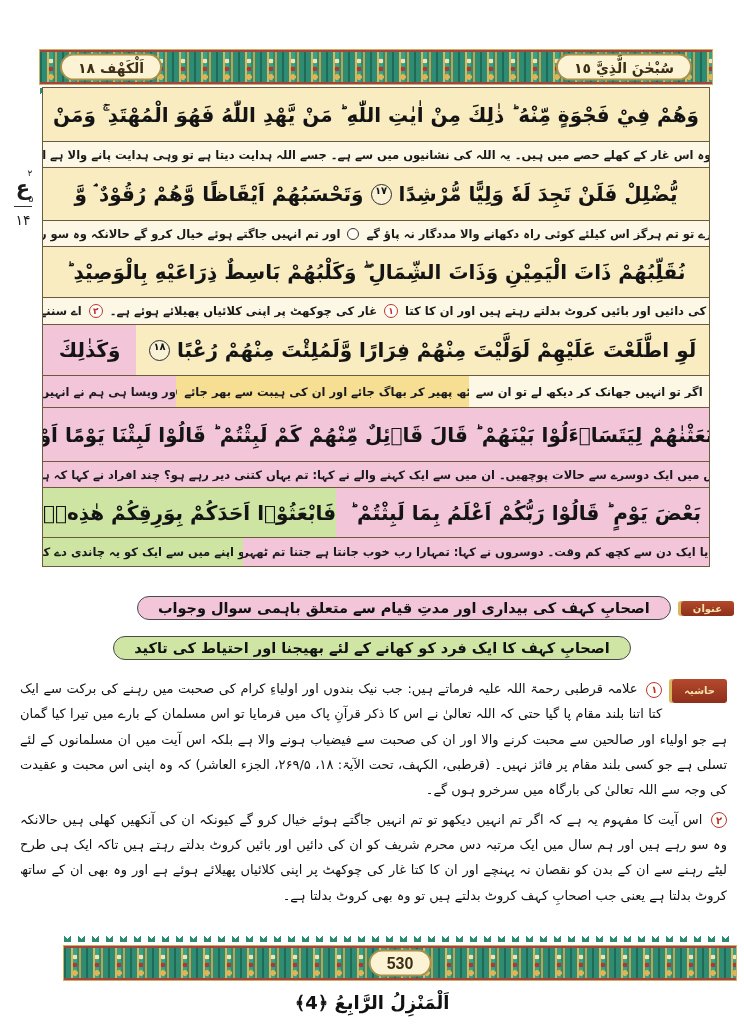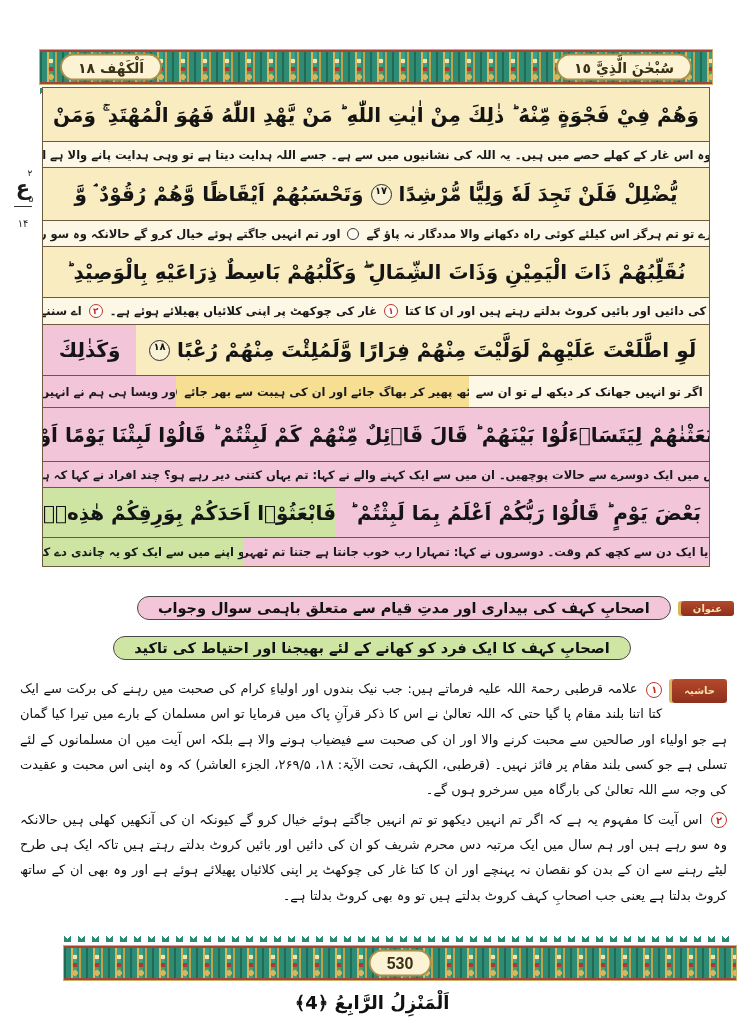--- a/index.html
+++ b/index.html
@@ -45,21 +45,21 @@
   }
   .cart-left  { left:20px; }
   .cart-right { right:20px; }
   .cart-center{ left:50%; transform:translate(-50%,-50%); font-size:16px; }
 
   
   .margin-marker { position:absolute; left:6px; top:168px; width:34px; text-align:center; color:#1c1c1c; }
   .mm-top    { display:block; font-size:9px;  margin-left:14px; }
   .mm-ain    { display:block; font-size:21px; font-weight:bold; line-height:1; }
   .mm-num    { display:block; font-size:9px;  margin:-5px 0 0 16px; }
-  .mm-bottom { display:block; font-size:10px;  border-top:1px solid #333; width:18px; margin:2px auto 0; padding-top:11px; }
+  .mm-bottom { display:block; font-size:14px;  border-top:1px solid #333; width:18px; margin:2px auto 0; padding-top:5px; }
 
   
   .main-block { position:absolute; left:42px; top:88px; width:668px; }
   .row { position:relative; border:1px solid #6b5a3e; margin-top:-1px; display:flex; direction:rtl; align-items:stretch; overflow:hidden; }
   .bg-y { background:#f8ecc0; }
   .bg-w { background:#fdf8e6; }
   .bg-p { background:#f3c5d9; }
   .bg-g { background:#cde4a2; }
   .arow { font-family:"DejaVu Sans", sans-serif; font-weight:bold; font-size:20px; color:#141414; }
   .urow { font-family:"DejaVu Sans", sans-serif; font-size:11.5px; font-weight:600; color:#1a1a1a; }

